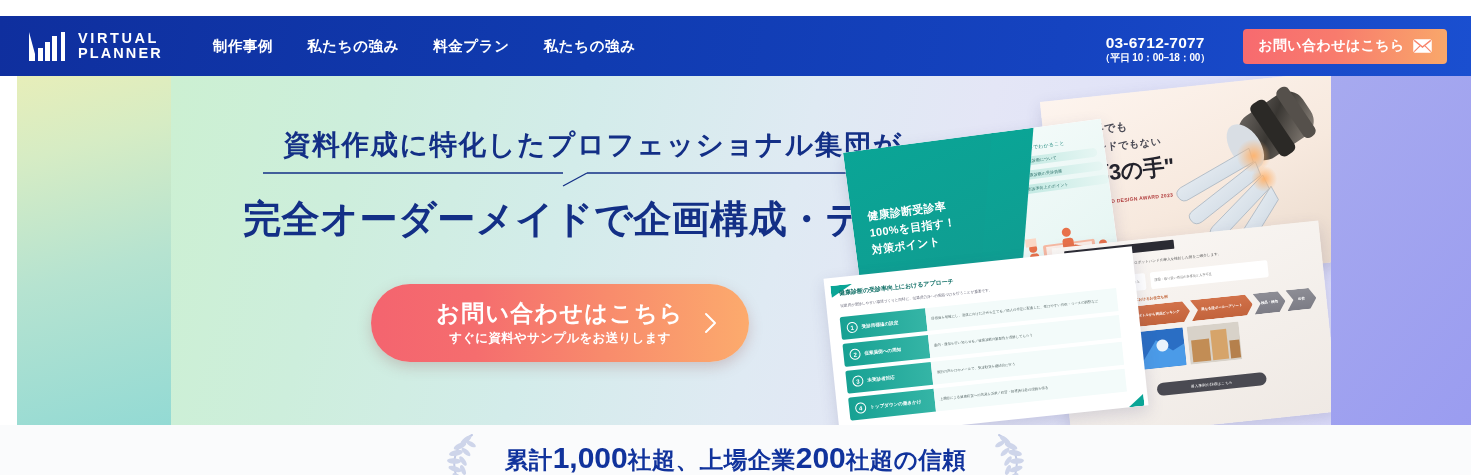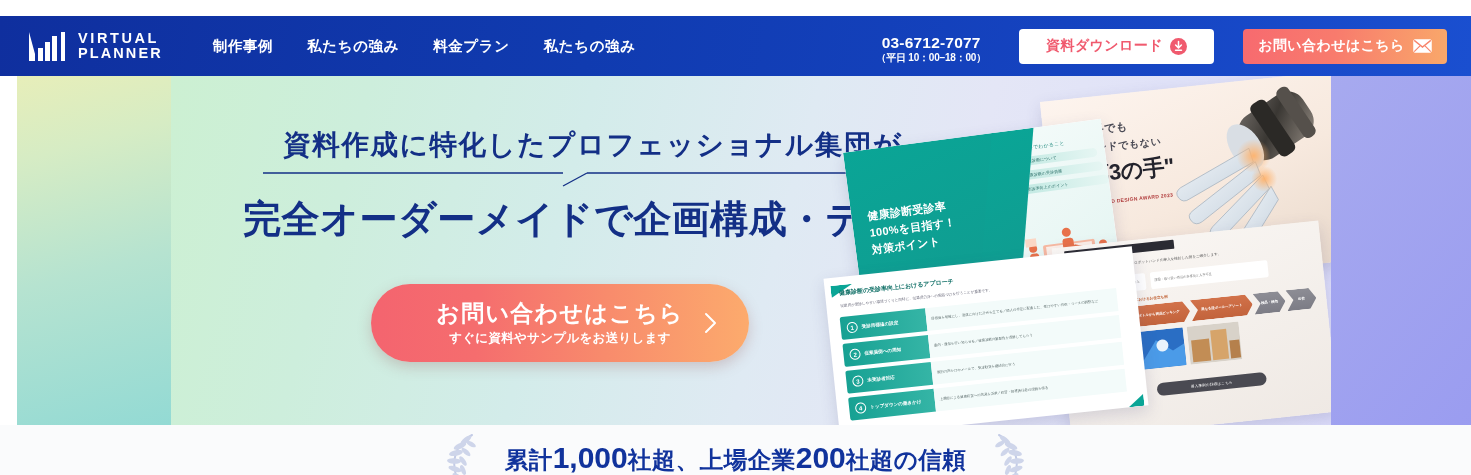--- a/index.html
+++ b/index.html
@@ -227,30 +227,20 @@
       <div class="nav-item">料金プラン</div>
       <div class="nav-item">私たちの強み</div>
     </div>
 
     <div class="header-right">
       <div class="phone-block">
         <div class="phone-num">03-6712-7077</div>
         <div class="phone-hours">（平日 10：00–18：00）</div>
       </div>
 
-      <div class="btn-dl">
-        <span class="btn-dl-label">資料ダウンロード</span>
-        <span class="ico-dl">
-          <svg width="17" height="17" viewBox="0 0 17 17">
-            <circle cx="8.5" cy="8.5" r="8.5" fill="#f05a6e"></circle>
-            <path d="M8.5 3.6 V9.2 M5.6 7.0 L8.5 9.9 L11.4 7.0" stroke="#fff" stroke-width="1.5" fill="none" stroke-linecap="round" stroke-linejoin="round"></path>
-            <rect x="4.8" y="11.4" width="7.4" height="1.5" rx="0.7" fill="#fff"></rect>
-          </svg>
-        </span>
-      </div>
 
       <div class="btn-contact">
         <span class="btn-contact-label">お問い合わせはこちら</span>
         <span class="ico-mail">
           <svg width="19" height="14" viewBox="0 0 19 14">
             <rect x="0.8" y="0.8" width="17.4" height="12.4" rx="1" fill="#fff" stroke="#fff"></rect>
             <path d="M1.2 1.4 L9.5 8.0 L17.8 1.4" stroke="#f8856d" stroke-width="1.4" fill="none"></path>
             <path d="M1.2 12.6 L7.0 6.8 M17.8 12.6 L12.0 6.8" stroke="#f8856d" stroke-width="1.2" fill="none"></path>
           </svg>
         </span>

